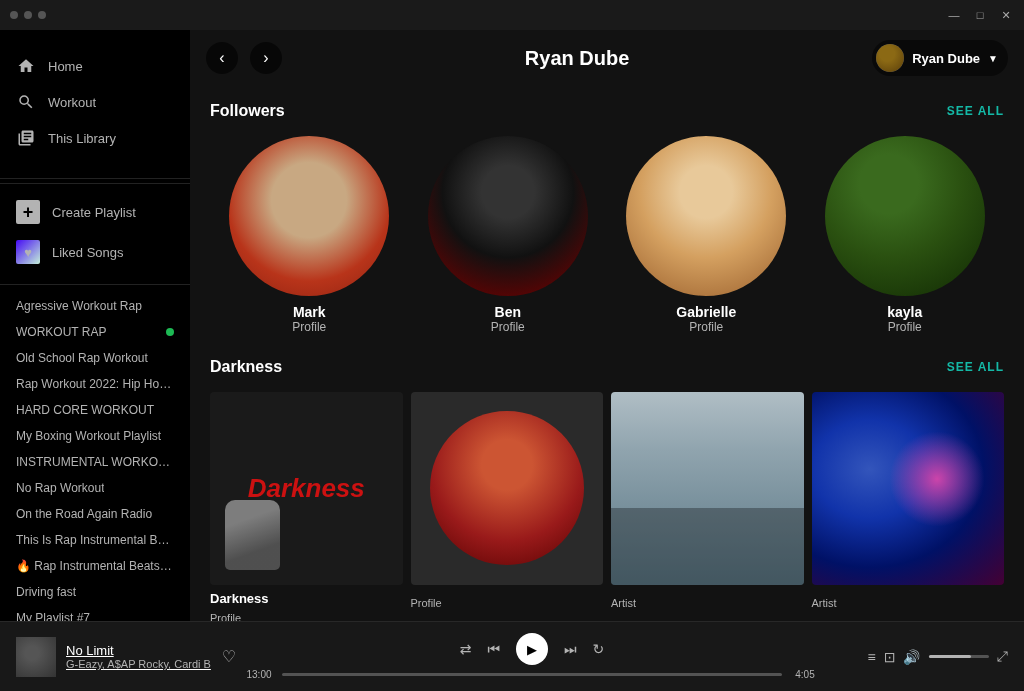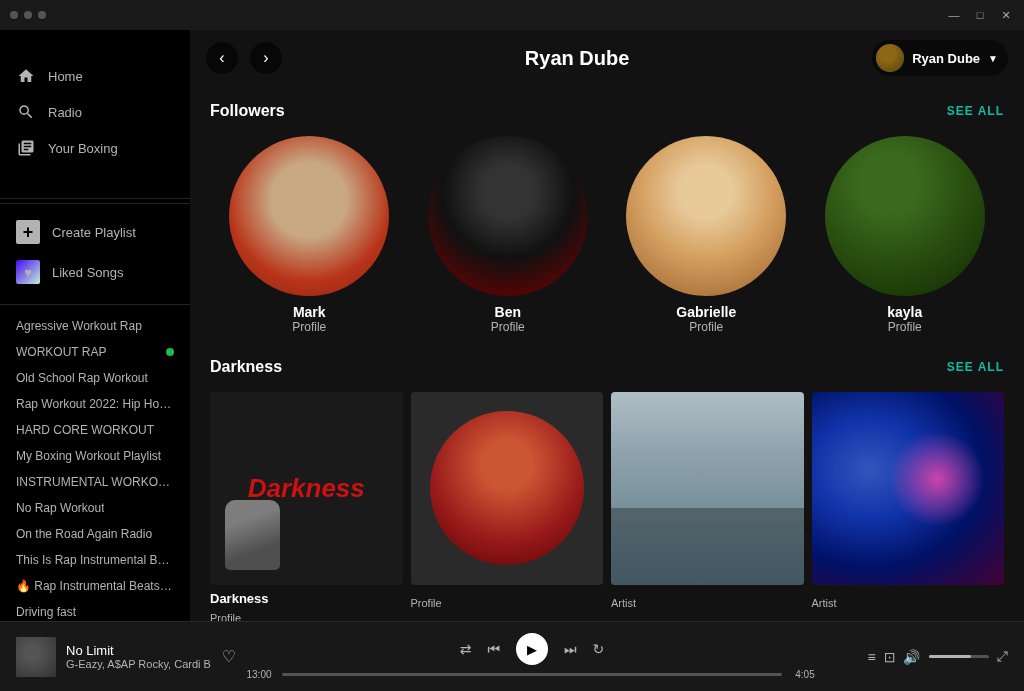--- a/index.html
+++ b/index.html
@@ -47,21 +47,21 @@
       display: flex;
       flex-direction: column;
       flex-shrink: 0;
       overflow-y: auto;
       overflow-x: hidden;
     }
     .sidebar::-webkit-scrollbar { width: 4px; }
     .sidebar::-webkit-scrollbar-thumb { background: #333; }
 
     .sidebar-nav {
-      padding: 28px 0;
+      padding: 18px 0;
     }
     .sidebar-nav-item {
       display: flex;
       align-items: center;
       gap: 12px;
       padding: 8px 16px;
       color: #b3b3b3;
       font-size: 13px;
       cursor: pointer;
     }
@@ -272,21 +272,21 @@
       align-items: center;
       gap: 10px;
       width: 220px;
       flex-shrink: 0;
     }
     .track-thumb {
       width: 40px; height: 40px;
       background: radial-gradient(circle at 40% 40%, #555 20%, #333 100%);
       flex-shrink: 0;
     }
-    .track-info { flex: 1; overflow: hidden; }
+    .track-info { flex: 1; overflow: hidden; text-decoration: underline; }
     .track-name { font-size: 13px; color: #fff; white-space: nowrap; overflow: hidden; text-overflow: ellipsis; }
     .track-artist { font-size: 11px; color: #b3b3b3; white-space: nowrap; overflow: hidden; text-overflow: ellipsis; }
     .heart-btn { color: #b3b3b3; font-size: 16px; cursor: pointer; flex-shrink: 0; }
 
     .player-controls {
       flex: 1;
       display: flex;
       flex-direction: column;
       align-items: center;
       gap: 4px;
@@ -380,29 +380,29 @@
             </svg>
         </div>
         <span>Home</span>
       </div>
       <div class="sidebar-nav-item">
         <div class="sidebar-nav-icon">
           <svg width="18" height="18" viewBox="0 0 24 24" fill="currentColor">
               <path d="M15.5 14h-.79l-.28-.27A6.47 6.47 0 0016 9.5 6.5 6.5 0 109.5 16c1.61 0 3.09-.59 4.23-1.57l.27.28v.79l5 4.99L20.49 19l-4.99-5zm-6 0C7.01 14 5 11.99 5 9.5S7.01 5 9.5 5 14 7.01 14 9.5 11.99 14 9.5 14z"></path>
             </svg>
         </div>
-        <span>Radio</span>
+        <span>Workout</span>
       </div>
       <div class="sidebar-nav-item">
         <div class="sidebar-nav-icon">
           <svg width="18" height="18" viewBox="0 0 24 24" fill="currentColor">
               <path d="M4 6H2v14c0 1.1.9 2 2 2h14v-2H4V6zm16-4H8c-1.1 0-2 .9-2 2v12c0 1.1.9 2 2 2h12c1.1 0 2-.9 2-2V4c0-1.1-.9-2-2-2zm-1 9H9V9h10v2zm-4 4H9v-2h6v2zm4-8H9V5h10v2z"></path>
             </svg>
         </div>
-        <span>Your Boxing</span>
+        <span>This Library</span>
       </div>
     </div>
 
     <div class="sidebar-divider"></div>
 
     <div class="sidebar-actions">
       <div class="sidebar-action-item">
         <div class="create-icon">+</div>
         <span>Create Playlist</span>
       </div>

